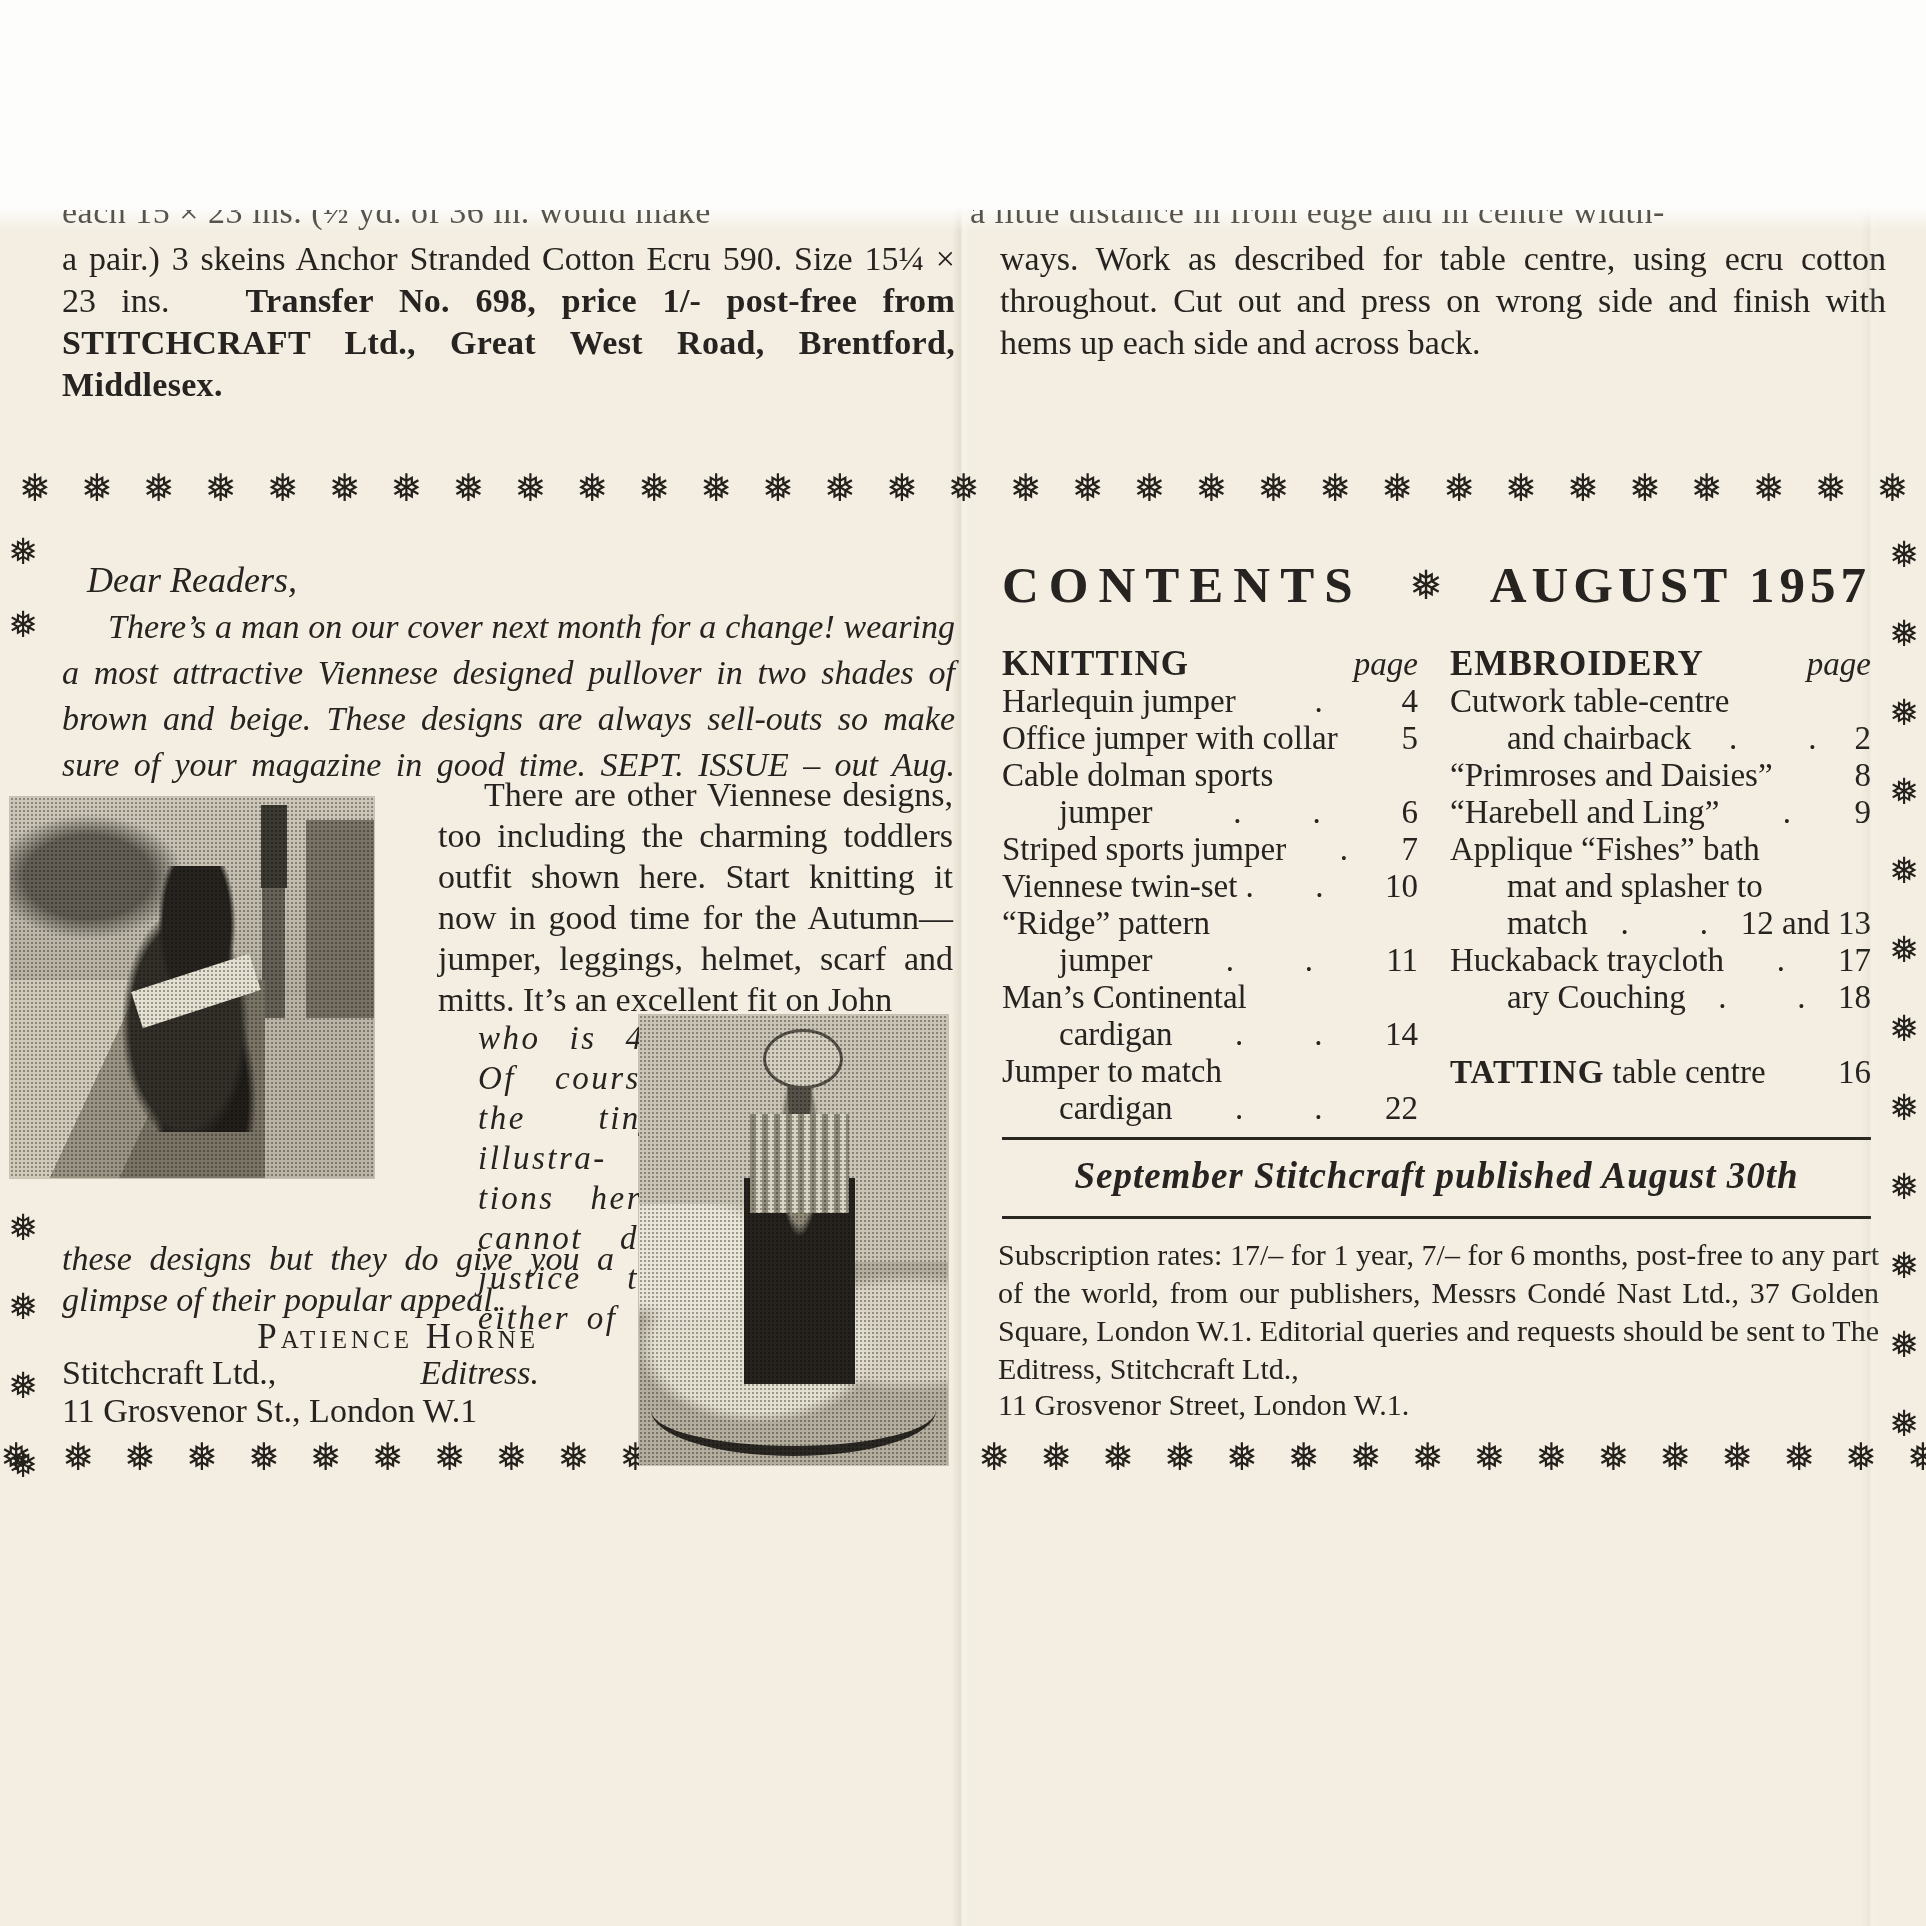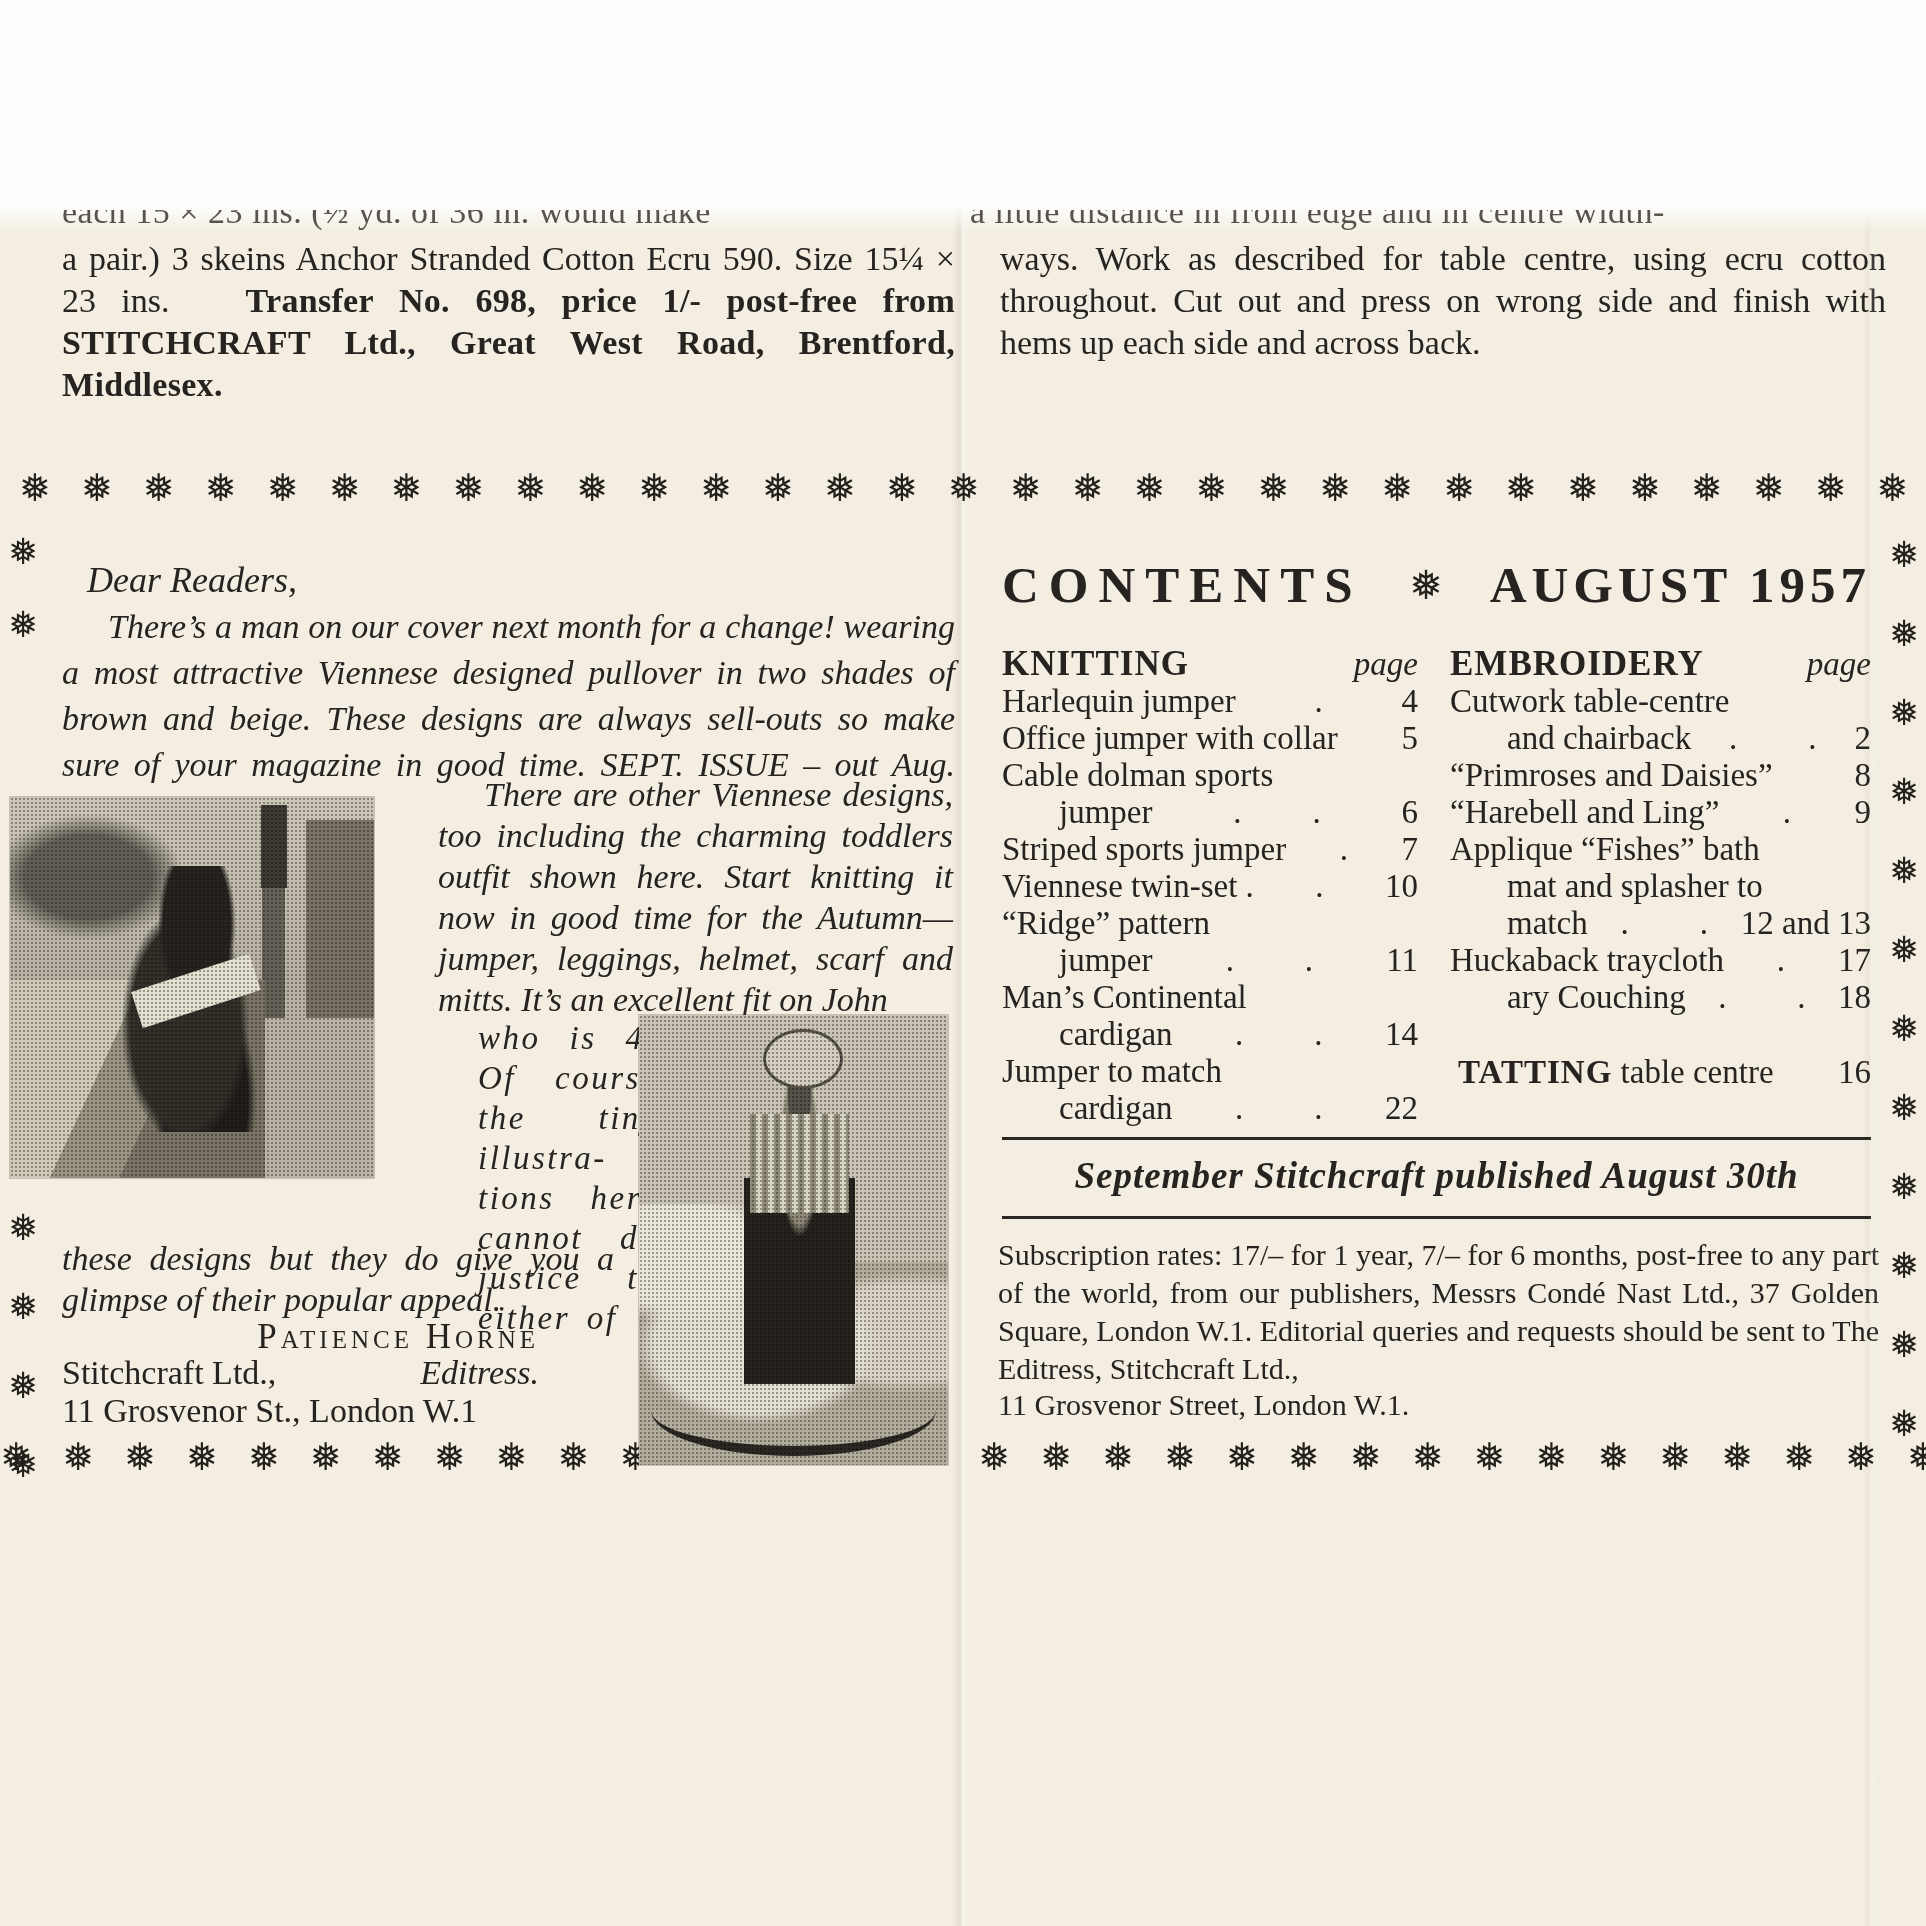--- a/index.html
+++ b/index.html
@@ -41,21 +41,21 @@
   .left-border-a{left:0px;top:515px;line-height:73px;}
   .left-border-b{left:0px;top:1188px;line-height:79px;}
   .right-border{left:1881px;top:515px;line-height:79px;}
 
   
   .letter{font-style:italic;}
   .salutation{position:absolute;left:87px;top:559px;font-size:36px;font-style:italic;}
   .para1{position:absolute;left:62px;top:604px;width:893px;font-size:34px;line-height:46px;
     font-style:italic;text-align:justify;text-indent:46px;}
   .para2{position:absolute;left:438px;top:774px;width:515px;font-size:34px;line-height:41px;
-    font-style:italic;text-align:justify;text-indent:46px;}
+    text-align:justify;text-indent:46px;}
   .para2-narrow{position:absolute;left:438px;top:1018px;width:180px;font-size:33px;line-height:40px;
     font-style:italic;text-align:justify;letter-spacing:2.5px;word-spacing:6px;margin-left:40px;}
   .para2-close{position:absolute;left:62px;top:1238px;width:552px;font-size:34px;line-height:41px;
     font-style:italic;text-align:justify;}
   .signature{position:absolute;left:62px;top:1317px;width:477px;text-align:right;
     font-variant:small-caps;font-size:35px;letter-spacing:4px;}
   .sig-row{position:absolute;left:62px;top:1354px;width:477px;display:flex;justify-content:space-between;font-size:34px;}
   .sig-row .role{font-style:italic;}
   .sig-address{position:absolute;left:62px;top:1392px;font-size:34px;}
 
@@ -103,21 +103,21 @@
   .kn-head{left:1002px;width:416px;}
   .em-head{left:1450px;width:421px;}
   .toc-list{position:absolute;top:683px;font-size:33px;line-height:37px;}
   .kn-list{left:1002px;width:416px;}
   .em-list{left:1450px;width:421px;}
   .ti{display:flex;align-items:baseline;}
   .ti .tn{white-space:nowrap;}
   .ti .ld{flex:1;text-align:center;word-spacing:1.9em;overflow:hidden;white-space:nowrap;}
   .ti .tp{text-align:right;white-space:nowrap;}
   .ti.ind{padding-left:57px;}
-  .tatting{margin-top:38px;margin-left:8px;}
+  .tatting{margin-top:38px;}
   .tatting .bold{font-weight:bold;letter-spacing:1px;}
 
   .rule{position:absolute;left:1002px;width:869px;height:3px;background:#2a2722;}
   .rule1{top:1137px;}
   .rule2{top:1216px;}
   .publish-note{position:absolute;left:1002px;top:1154px;width:869px;text-align:center;
     font-size:37px;font-weight:bold;font-style:italic;letter-spacing:1px;}
   .subscription{position:absolute;left:998px;top:1236px;width:881px;font-size:30px;line-height:38px;text-align:justify;}
   .sub-last{position:absolute;left:998px;top:1388px;width:881px;font-size:30px;text-align:left;}
 </style>

